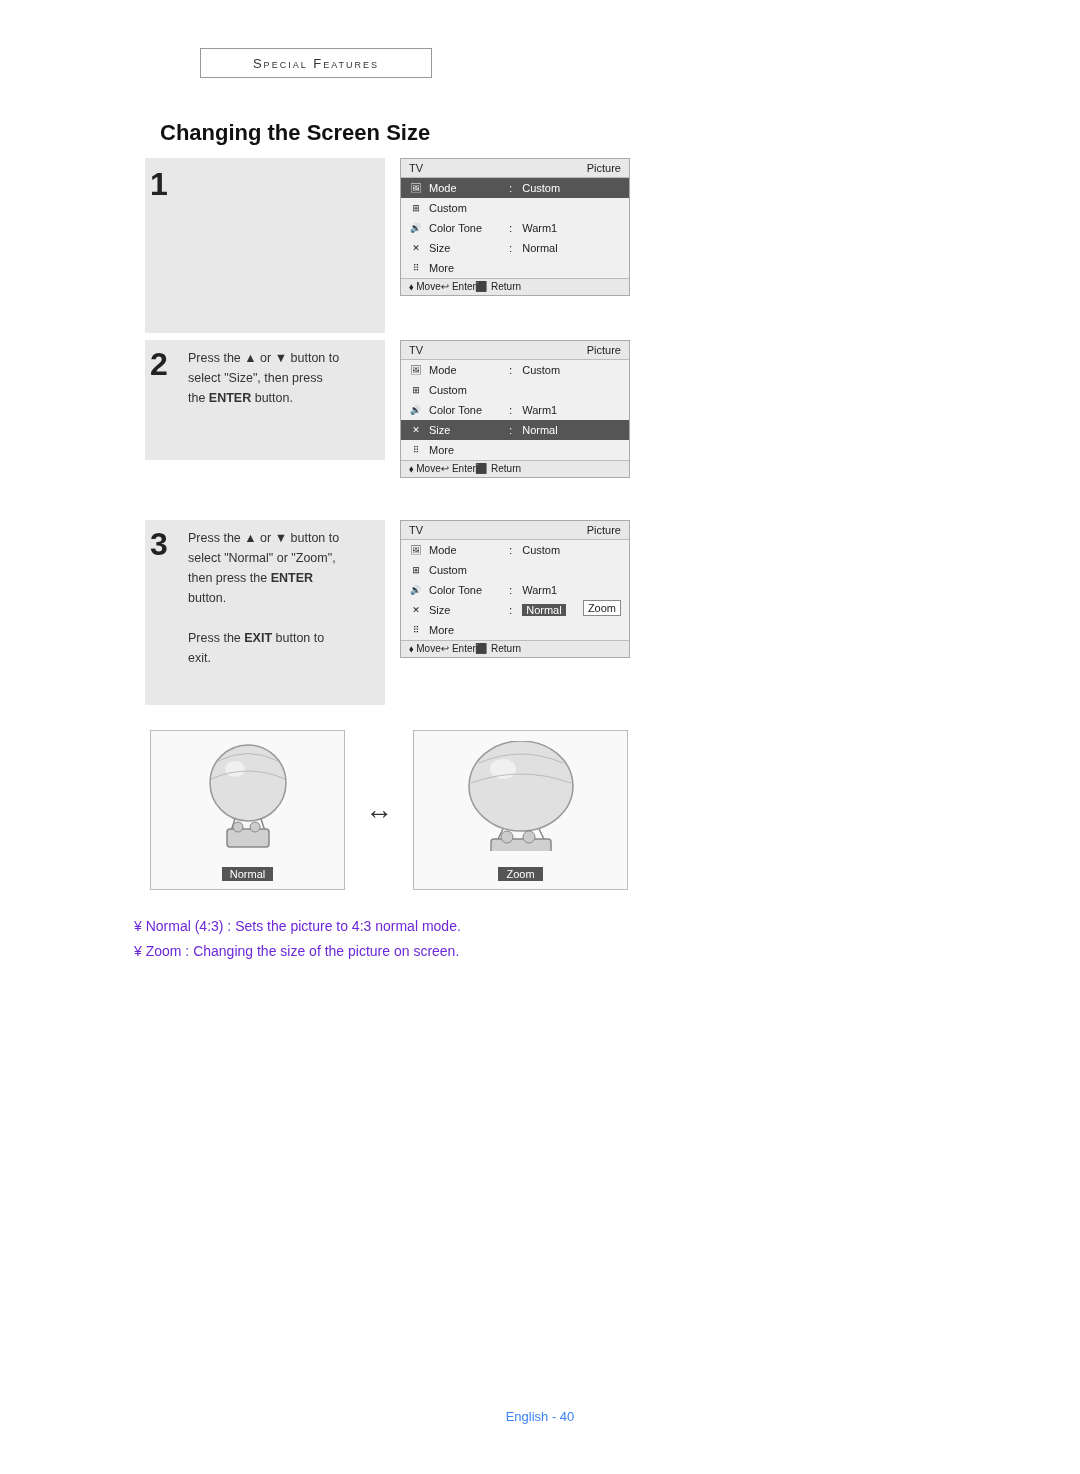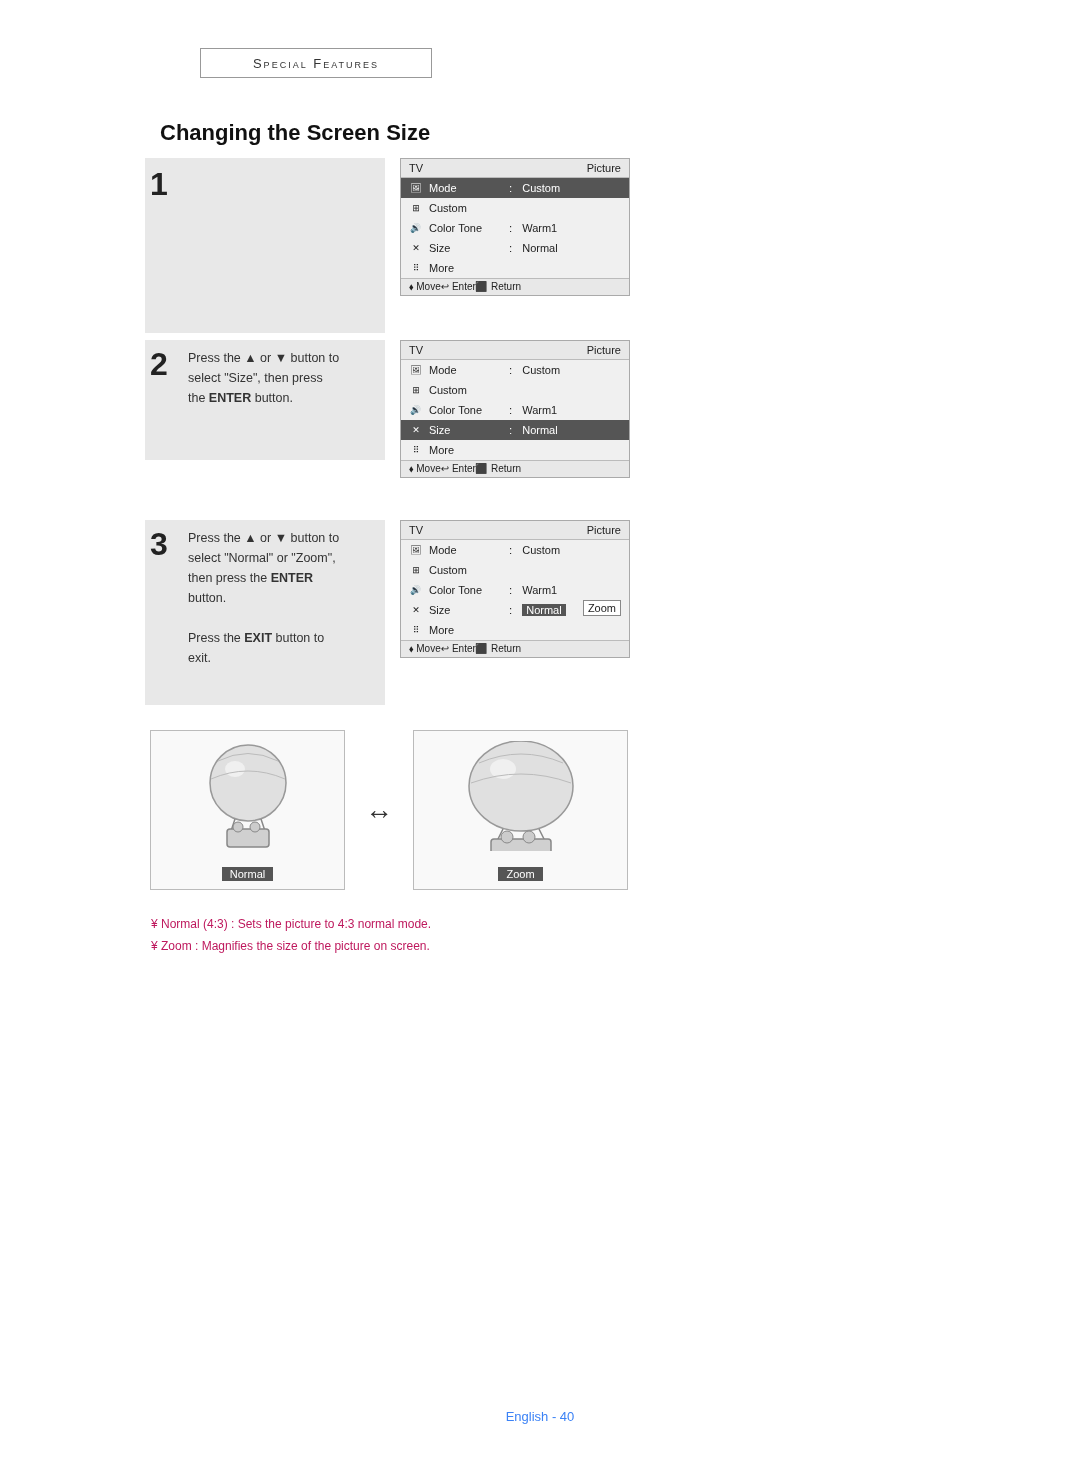--- a/index.html
+++ b/index.html
@@ -168,24 +168,24 @@
       position: absolute;
       top: 10px;
       left: 50%;
       transform: translateX(-50%);
     }
 
     
     .notes-section {
       position: absolute;
       top: 914px;
-      left: 151px;
-      font-size: 12px;
+      left: 134px;
+      font-size: 14px;
       line-height: 1.8;
-      color: #be185d;
+      color: #6d28d9;
     }
 
     
     .footer {
       position: absolute;
       bottom: 50px;
       left: 0;
       right: 0;
       text-align: center;
       font-size: 13px;
@@ -395,18 +395,18 @@
 
       <circle cx="66" cy="96" r="6" fill="#ccc" stroke="#888" stroke-width="1"></circle>
       <circle cx="88" cy="96" r="6" fill="#ccc" stroke="#888" stroke-width="1"></circle>
     </svg>
     <span class="balloon-label">Zoom</span>
   </div>
 </div>
 
 <div class="notes-section">
   <div>¥ Normal (4:3) : Sets the picture to 4:3 normal mode.</div>
-  <div>¥ Zoom : Magnifies the size of the picture on screen.</div>
+  <div>¥ Zoom : Changing the size of the picture on screen.</div>
 </div>
 
 <div class="footer">
   <span>English - 40</span>
 </div>
 
 </body></html>

